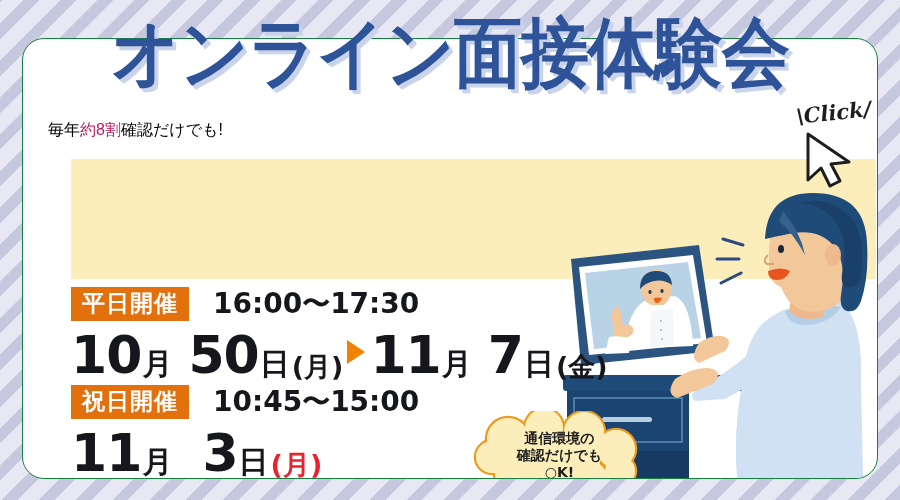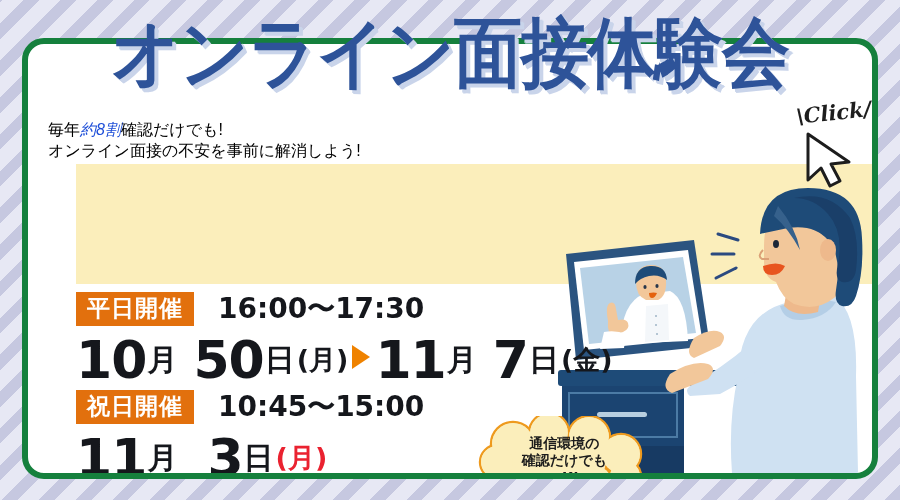--- a/index.html
+++ b/index.html
@@ -20,21 +20,21 @@
         #e7e8f4 11px, #e7e8f4 26px
       );
   }
 
   
   #card {
     position:absolute;
     left:22px; top:38px;
     width:856px; height:441px;
     background:#ffffff;
-    border:6px solid #15803d;
+    border:1px solid #15803d;
     border-radius:22px;
     overflow:hidden;
   }
 
   
   #title {
     position:absolute;
     left:0; top:6px; width:900px;
     text-align:center;
     font-family:"DejaVu Sans", sans-serif;
@@ -53,21 +53,21 @@
   }
 
   
   #yellow-band {
     position:absolute;
     left:48px; top:120px;
     width:805px; height:120px;
     background:#fbeebb;
     z-index:3;
   }
-  .hl-orange { color:#1d4ed8;font-style:italic; }
+  .hl-orange { color:#be185d; }
 
   
   #click-wrap {
     position:absolute; left:790px; top:100px;
     width:100px; height:90px; z-index:8;
   }
   #click-text {
     position:absolute; left:6px; top:0;
     font-family:"DejaVu Serif", serif;
     font-style:italic; font-weight:bold;
@@ -97,21 +97,21 @@
     margin-left:24px;
     font-family:"DejaVu Sans", sans-serif;
     font-weight:bold;
     font-size:28px;
     color:#15171c;
     letter-spacing:0px;
     white-space:nowrap;
   }
 
   .row-date {
-    display:flex; align-items:center;
+    display:flex; align-items:flex-end;
     margin-top:4px; white-space:nowrap;
     font-family:"DejaVu Sans", sans-serif;
     color:#15171c;
   }
   .dnum   { font-weight:bold; font-size:52px; letter-spacing:-1px; }
   .dunit  { font-weight:bold; font-size:30px; margin:0 2px 0 1px; }
   .ddow   { font-weight:bold; font-size:27px; }
   .dow-red{ color:#ea2230; }
   .sp     { display:inline-block; width:14px; }
   .arrow  {
@@ -291,21 +291,20 @@
       <span>通信環境の</span>
       <span>確認だけでも</span>
       <span>○K!</span>
     </div>
   </div>
 </div>
 
 <div style="position:absolute;left:48px;top:120px;width:805px;height:120px;z-index:7;pointer-events:none">
   <div id="yellow-band-text" style="position:relative;width:100%;height:100%">
     <div class="bl bl1"><span>毎年</span><span class="hl-orange">約8割</span><span>確認だけでも!</span></div>
-    <div class="bl bl2">オンライン面接の不安を事前に解消しよう!</div>
   </div>
 </div>
 
 <div id="title">オンライン面接体験会</div>
 
 <div id="click-wrap">
   <div id="click-text">\Click/</div>
   <svg id="cursor-icon" width="62" height="62" viewBox="0 0 62 62" xmlns="http://www.w3.org/2000/svg">
     <path d="M8 6 L8 52 L21 40 L30 58 L40 53 L31 36 L49 34 Z" fill="#ffffff" stroke="#1d1d1d" stroke-width="3" stroke-linejoin="round"></path>
   </svg>

